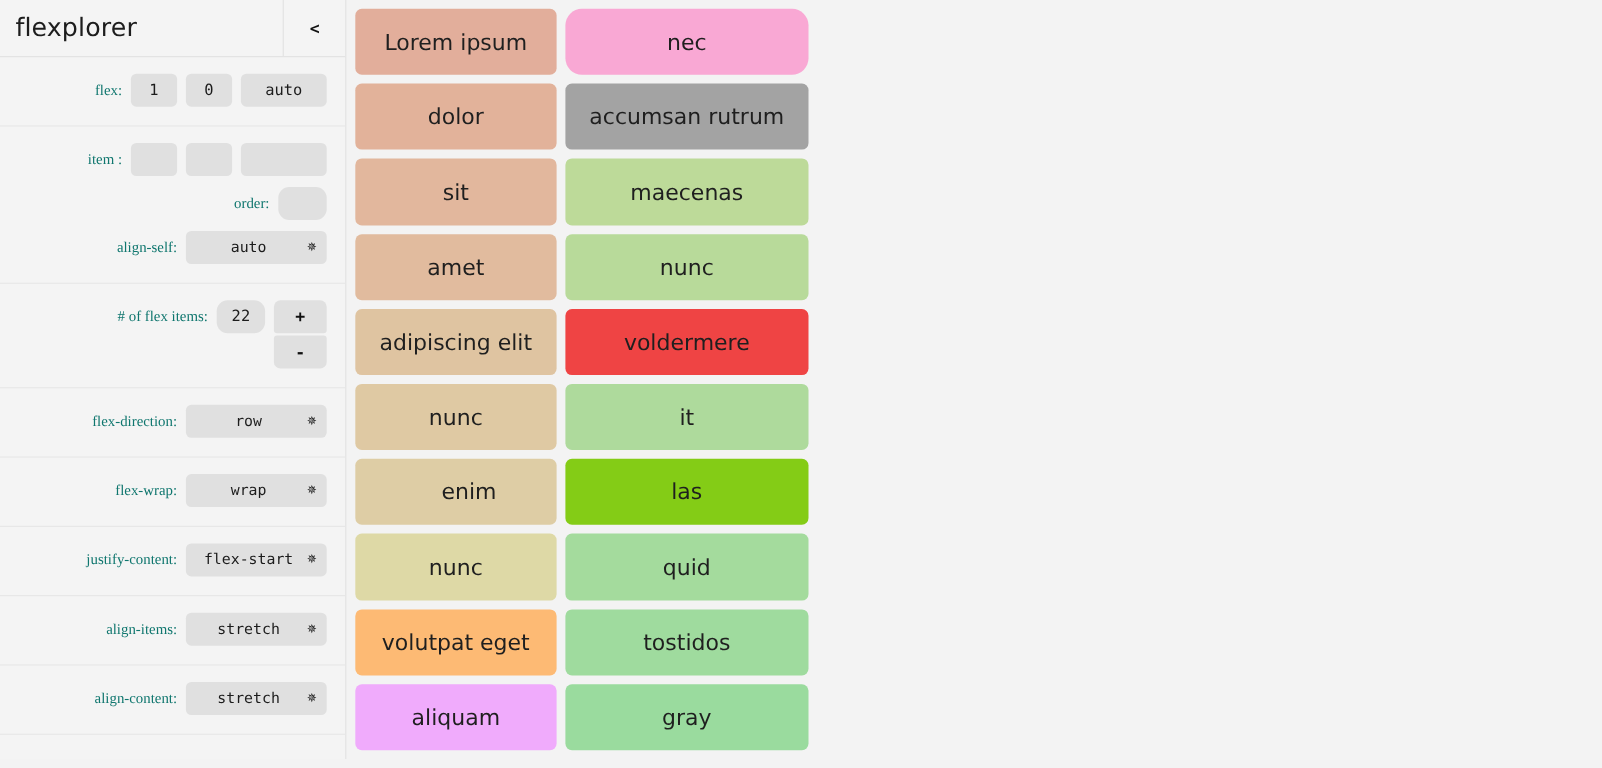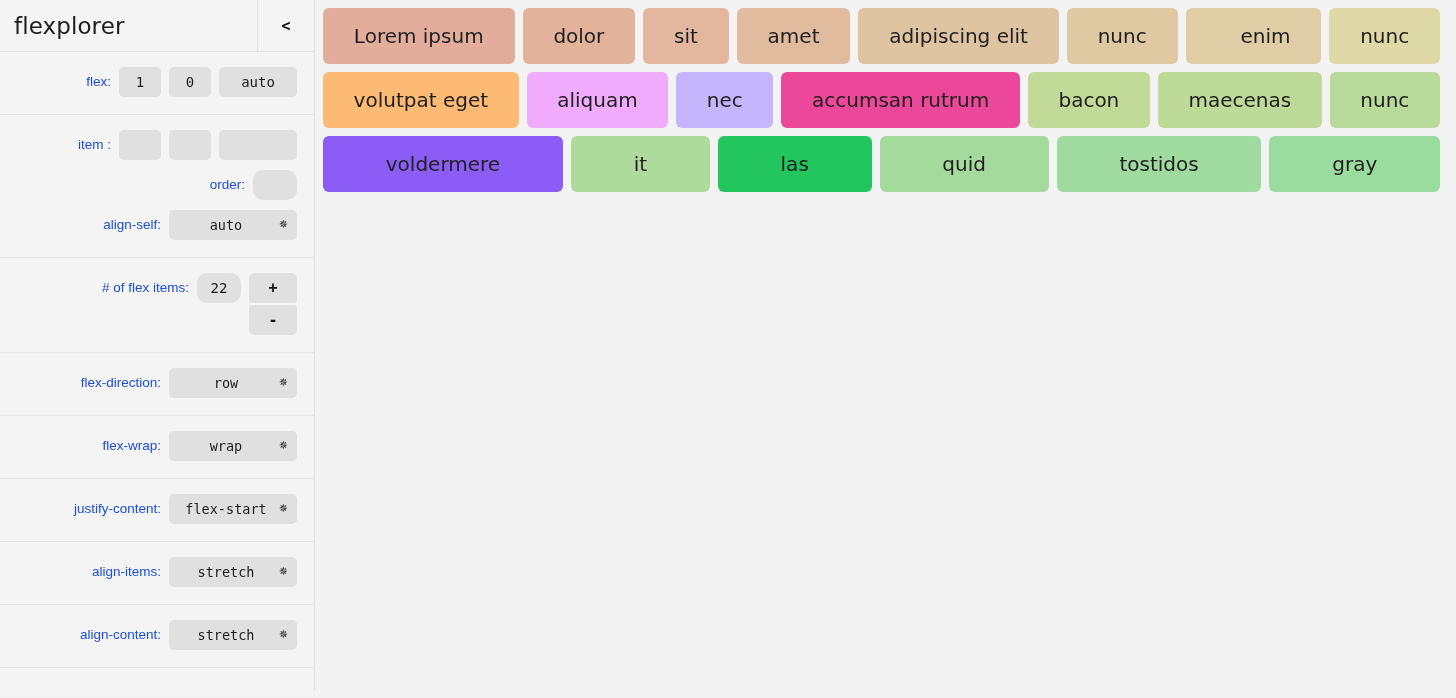--- a/index.html
+++ b/index.html
@@ -66,23 +66,23 @@
     padding: 10px 0 12px 0;
   }
   .sb-row {
     display: flex;
     align-items: flex-start;
     justify-content: flex-end;
     padding: 5px 17px 5px 8px;
     gap: 8px;
   }
   .sb-label {
-    font-family: Liberation Sans, sans-serif;
+    font-family: Liberation Serif, serif;
     font-size: 13.5px;
-    color: #1d4ed8;
+    color: #0f766e;
     line-height: 30px;
     white-space: nowrap;
     text-align: center;
   }
   .fld {
     background: #e0e0e0;
     border: none;
     border-radius: 5px;
     height: 30px;
     font-family: "DejaVu Sans Mono", monospace;
@@ -279,37 +279,36 @@
         <span class="sb-label">align-content:</span>
         <span class="sel-wrap">
           <select class="sel"><option value="flex-start">flex-start</option><option value="flex-end">flex-end</option><option value="center">center</option><option value="space-between">space-between</option><option value="space-around">space-around</option><option value="stretch" selected="">stretch</option></select>
           <span class="sel-arrow">✵</span>
         </span>
       </div>
     </div>
 
   </div>
 
-  <div id="canvas" style="background: rgb(243, 243, 243);">
+  <div id="canvas" style="background: rgb(243, 243, 243); flex-direction: column;">
       <div class="flex-item" style="background: rgb(226, 174, 155);">Lorem ipsum</div>
       <div class="flex-item" style="background: rgb(226, 178, 154);">dolor</div>
       <div class="flex-item" style="background: rgb(226, 183, 157);">sit</div>
       <div class="flex-item" style="background: rgb(225, 187, 158);">amet</div>
       <div class="flex-item" style="background: rgb(223, 196, 161);">adipiscing elit</div>
       <div class="flex-item" style="background: rgb(223, 201, 163);">nunc</div>
       <div class="flex-item" style="background: rgb(222, 205, 165); padding-left: 46px;">enim</div>
       <div class="flex-item" style="background: rgb(222, 217, 166);">nunc</div>
       <div class="flex-item" style="background: #fdba74;">volutpat eget</div>
       <div class="flex-item" style="background: #f0abfc;">aliquam</div>
-      <div class="flex-item" style="background: #c4b5fd;">nec</div>
-      <div class="flex-item" style="background: #ec4899;">accumsan rutrum</div>
-      <div class="flex-item" style="background: rgb(194, 218, 152);">bacon</div>
+      <div class="flex-item" style="background: #f9a8d4; border-radius: 15px;">nec</div>
+      <div class="flex-item" style="background: #a3a3a3;">accumsan rutrum</div>
       <div class="flex-item" style="background: rgb(189, 218, 153);">maecenas</div>
       <div class="flex-item" style="background: rgb(184, 218, 154);">nunc</div>
-      <div class="flex-item" style="background: #8b5cf6;">voldermere</div>
+      <div class="flex-item" style="background: #ef4444;">voldermere</div>
       <div class="flex-item" style="background: rgb(174, 218, 156);">it</div>
-      <div class="flex-item" style="background: #22c55e;">las</div>
+      <div class="flex-item" style="background: #84cc16;">las</div>
       <div class="flex-item" style="background: rgb(164, 219, 157);">quid</div>
       <div class="flex-item" style="background: rgb(159, 219, 158);">tostidos</div>
       <div class="flex-item" style="background: rgb(154, 219, 158);">gray</div>
     </div>
 
 </div>
 
 </body></html>

